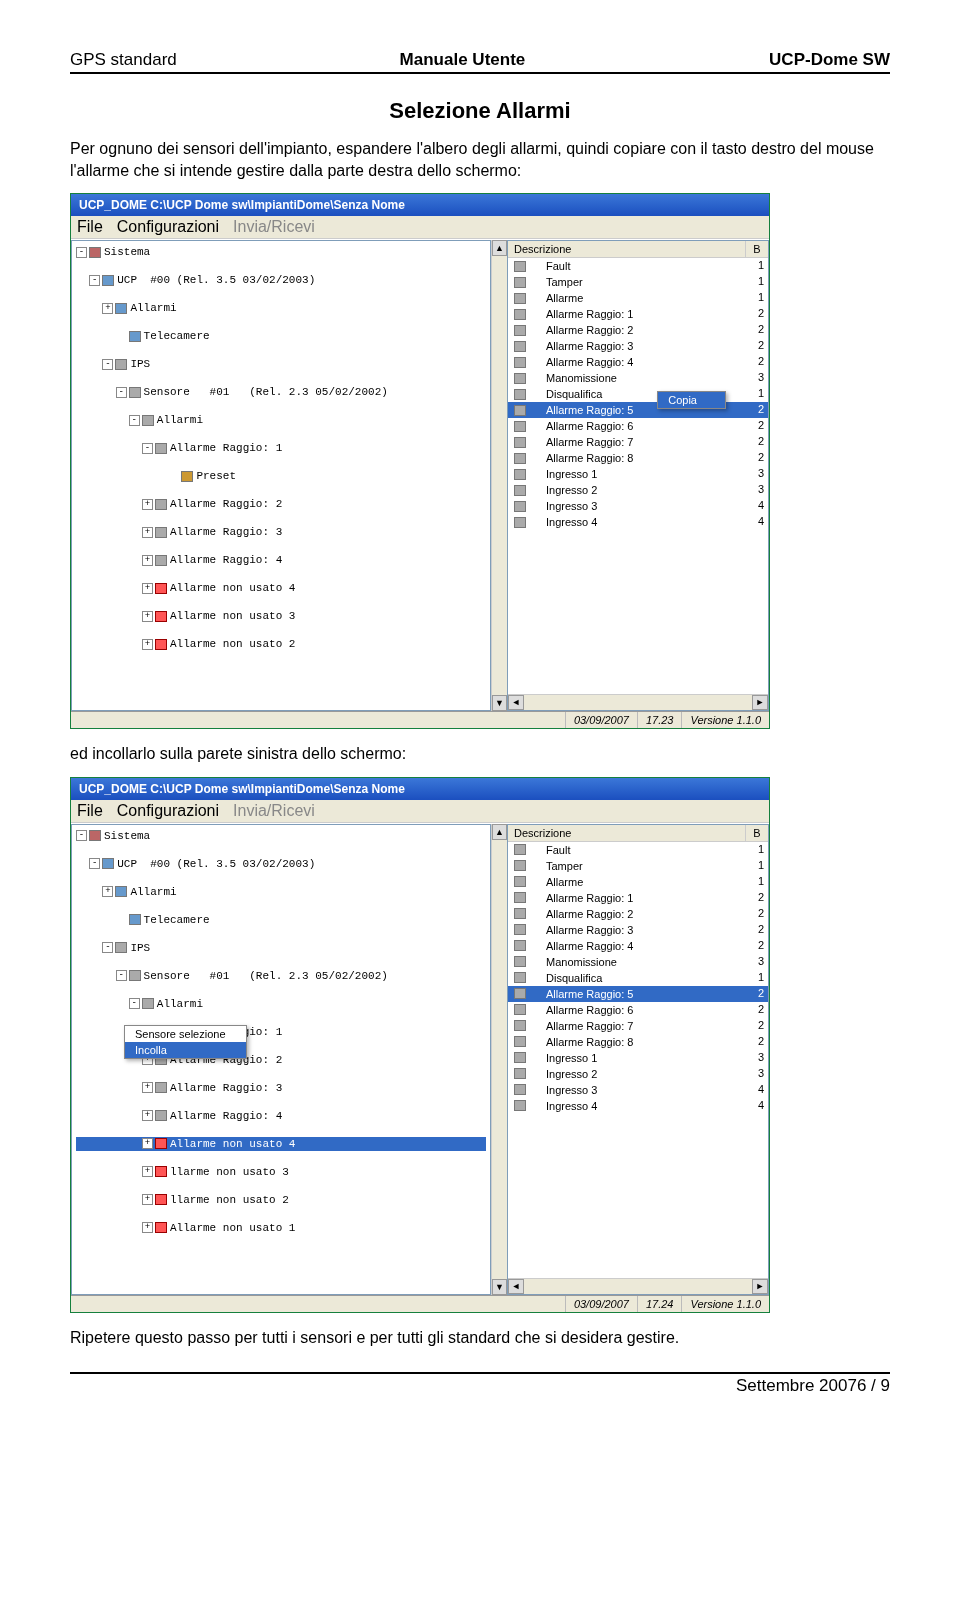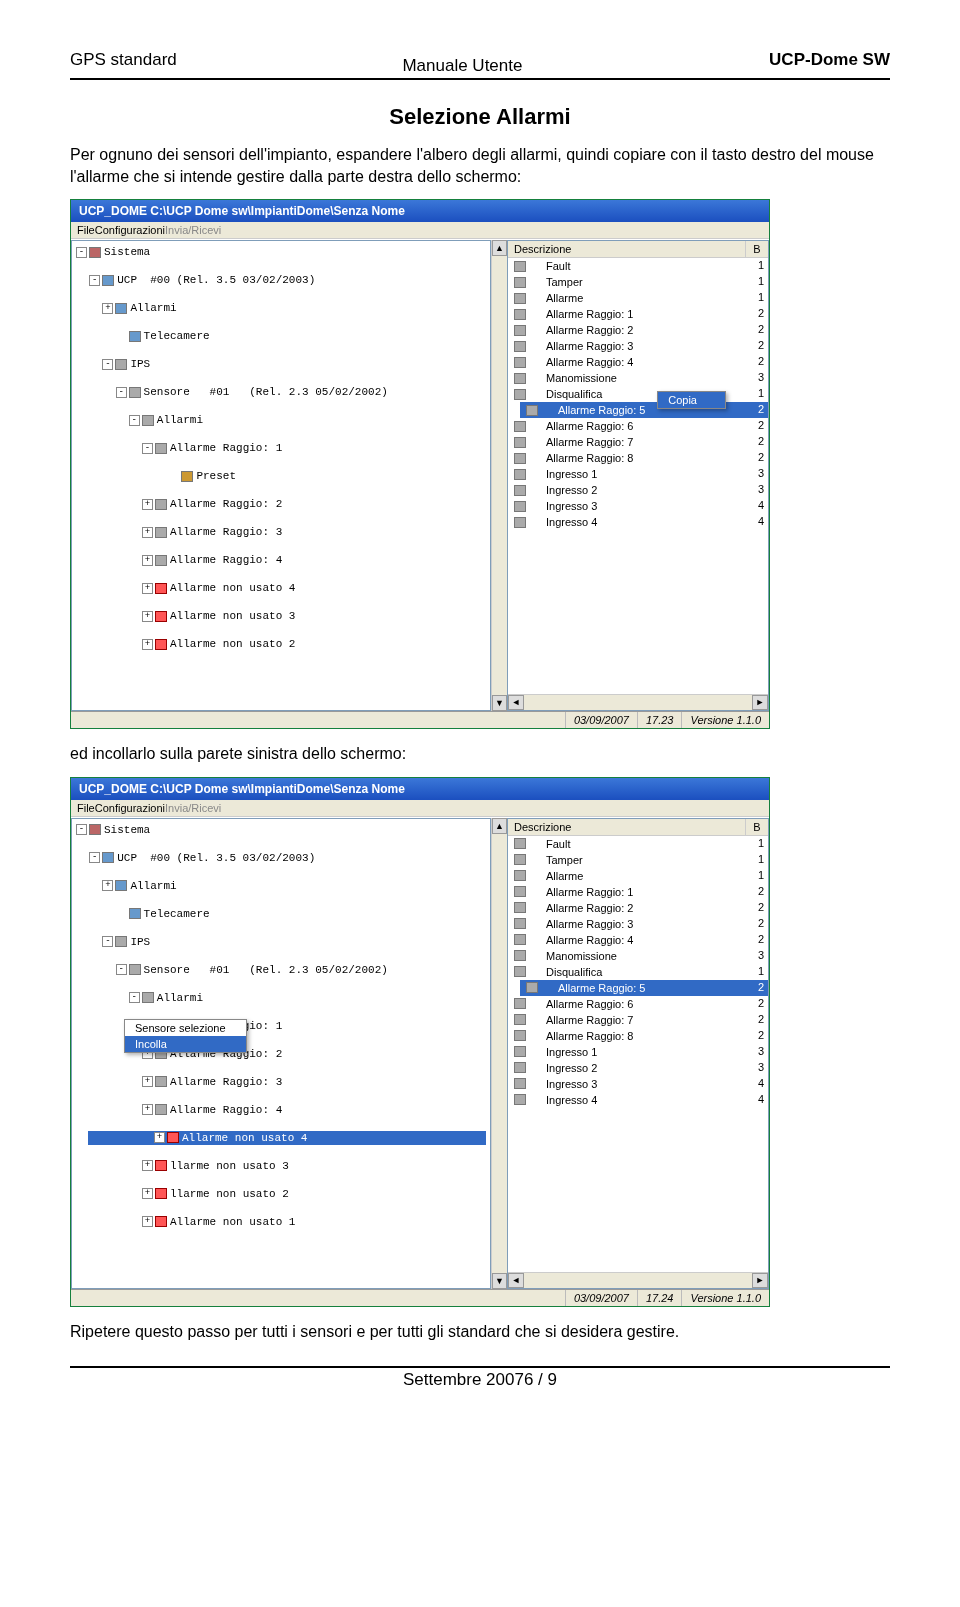--- a/index.html
+++ b/index.html
@@ -5,41 +5,41 @@
   * { box-sizing: border-box; margin: 0; padding: 0; }
   body {
     width: 960px;
     background: #fff;
     font-family: Arial, Helvetica, sans-serif;
     color: #000;
     padding: 50px 70px 30px 70px;
   }
   .header-row { display: flex; justify-content: space-between; font-size: 17px; }
   .header-row .left { font-weight: normal; }
-  .header-row .center { font-weight: normal; margin-top: 6px; }
+  .header-row .center { font-weight: bold; }
   .header-row .right { font-weight: bold; margin-left: 21px; }
   .header-line { border-top: 2px solid #000; margin: 2px 0 24px 0; }
   .section-title { text-align: center; font-size: 22px; font-weight: bold; margin-bottom: 14px; }
   .body-text { font-size: 16px; line-height: 1.35; margin-bottom: 12px; }
   .screenshot {
     border: 1px solid #15803d;
     width: 700px;
     margin: 6px 0 14px 0;
     background: #15803d;
     font-family: Tahoma, "MS Sans Serif", sans-serif;
     font-size: 11px;
   }
   .titlebar {
     background: linear-gradient(#3b77d8, #1b4fbf);
     color: #fff;
     padding: 4px 8px;
     font-weight: bold;
     font-size: 12px;
   }
-  .menubar { background: #ece9d8; padding: 2px 6px; border-bottom: 1px solid #ccc; display: flex; font-size: 11px; }
+  .menubar { background: #ece9d8; padding: 2px 6px; border-bottom: 1px solid #ccc; display: flex; gap: 14px; font-size: 16px; }
   .menubar .disabled { color: #888; }
   .app-body { display: flex; height: 472px; border-top: 1px solid #fff; }
   .tree-pane { width: 420px; background: #fff; border: 1px solid #7f9db9; overflow: hidden; position: relative; }
   .tree { padding: 4px 4px; font-family: "Courier New", monospace; font-size: 11px; line-height: 14px; white-space: pre; }
   .tree-row { display: block; white-space: pre; }
   .tree-row .ind { color: #999; }
   .sym { display: inline-block; width: 11px; height: 11px; border: 1px solid #888; text-align: center; line-height: 9px; font-size: 9px; margin-right: 2px; background: #fff; color: #000; vertical-align: middle; }
   .ic { display: inline-block; width: 12px; height: 11px; background: #d8d8d8; border: 1px solid #777; margin-right: 3px; vertical-align: middle; }
   .ic.s { background: #b66; }
   .ic.u { background: #69c; }
@@ -49,32 +49,32 @@
   .scroll-col { width: 16px; background: #ece9d8; border-left: 1px solid #ccc; position: relative; }
   .scroll-col .arr { height: 16px; background: #ddd; border: 1px solid #999; text-align: center; font-size: 9px; line-height: 14px; }
   .right-pane { flex: 1; background: #fff; border: 1px solid #7f9db9; display: flex; flex-direction: column; }
   .rhead { display: flex; background: #ece9d8; border-bottom: 1px solid #ccc; font-size: 11px; }
   .rhead .c1 { flex: 1; padding: 2px 6px; border-right: 1px solid #ccc; }
   .rhead .c2 { width: 22px; padding: 2px 4px; text-align: center; }
   .rbody { flex: 1; overflow: hidden; }
   .rrow { display: flex; font-size: 11px; height: 16px; }
   .rrow .c1 { flex: 1; padding: 1px 6px; display: flex; align-items: center; gap: 17px; }
   .rrow .c2 { width: 22px; padding: 1px 4px; text-align: right; }
-  .sel { background: #316ac5; color: #fff; margin-left: 12px; }
+  .sel { background: #316ac5; color: #fff; }
   .ctx { position: absolute; right: 42px; top: 150px; background: #fff; border: 1px solid #888; font-size: 11px; padding: 0; box-shadow: 2px 2px 4px rgba(0,0,0,0.3); z-index: 5; }
   .ctx div { padding: 2px 28px 2px 10px; }
   .ctx .hi { background: #316ac5; color: #fff; }
   .statusbar { display: flex; background: #ece9d8; border-top: 1px solid #999; font-size: 11px; }
   .statusbar > div { padding: 2px 8px; border-left: 1px solid #bbb; font-style: italic; }
   .statusbar > div:first-child { flex: 1; border-left: none; }
   .hscroll { height: 16px; display: flex; background: #ece9d8; border-top: 1px solid #ccc; }
   .hscroll .arr { width: 16px; background: #ddd; border: 1px solid #999; text-align: center; font-size: 9px; line-height: 12px; }
   .hscroll .track { flex: 1; }
   .footer-line { border-top: 2px solid #000; margin-top: 24px; }
-  .footer-row { display: flex; justify-content: center; font-size: 17px; padding-top: 2px; }
+  .footer-row { display: flex; justify-content: flex-end; font-size: 17px; padding-top: 2px; }
   .ctx-left { position: absolute; left: 52px; top: 200px; background: #fff; border: 1px solid #888; font-size: 11px; box-shadow: 2px 2px 4px rgba(0,0,0,0.3); z-index: 5; }
   .ctx-left div { padding: 2px 20px 2px 10px; white-space: nowrap; }
   .ctx-left .hi { background: #316ac5; color: #fff; }
 </style>
 </head>
 <body>
 
 <div class="header-row">
   <span class="left">GPS standard</span>
   <span class="center">Manuale Utente</span>

